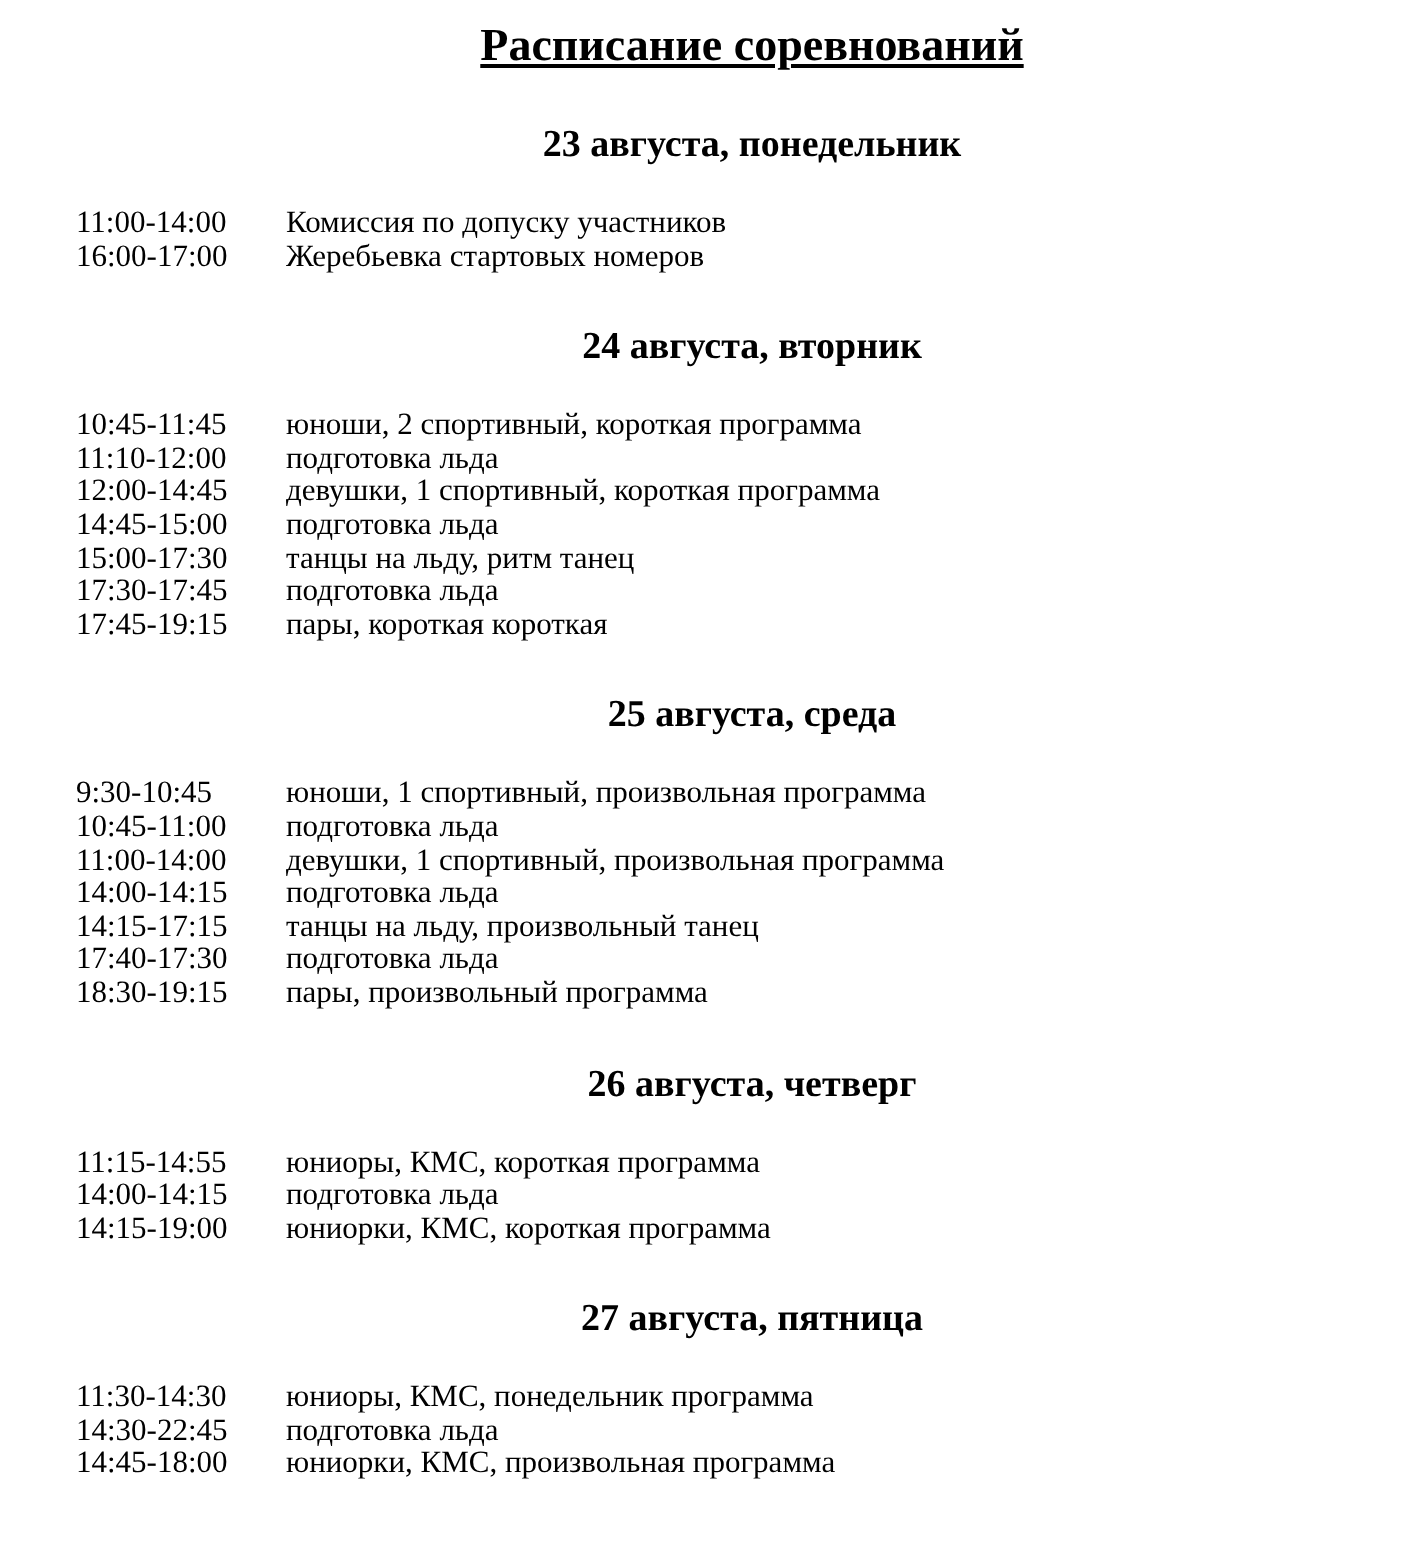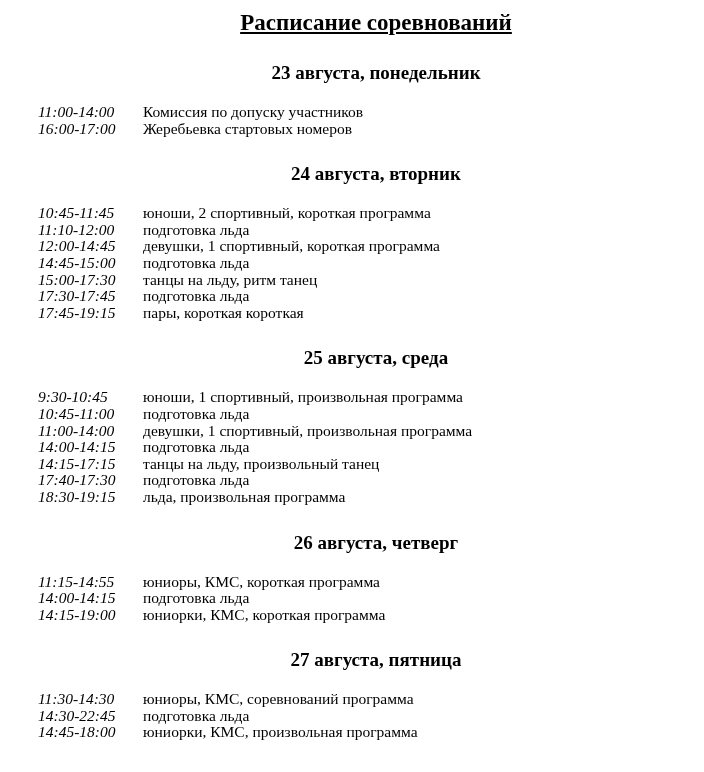--- a/index.html
+++ b/index.html
@@ -34,21 +34,20 @@
   }
   .rows { margin: 0; }
   .row {
     font-size: 15.5px;
     line-height: 16.6px;
     white-space: nowrap;
   }
   .time {
     display: inline-block;
     width: 105px;
-    font-style: italic;
   }
 </style>
 </head>
 <body>
 
 <div class="page">
 
   <h1 class="doc-title">Расписание соревнований</h1>
 
   <section>
@@ -105,21 +104,21 @@
       <div class="row">
         <span class="time">14:00-14:15</span><span class="event">подготовка льда</span>
       </div>
       <div class="row">
         <span class="time">14:15-17:15</span><span class="event">танцы на льду, произвольный танец</span>
       </div>
       <div class="row">
         <span class="time">17:40-17:30</span><span class="event">подготовка льда</span>
       </div>
       <div class="row">
-        <span class="time">18:30-19:15</span><span class="event">льда, произвольная программа</span>
+        <span class="time">18:30-19:15</span><span class="event">пары, произвольный программа</span>
       </div>
     </div>
   </section>
 
   <section>
     <h2 class="day-heading">26 августа, четверг</h2>
     <div class="rows">
       <div class="row">
         <span class="time">11:15-14:55</span><span class="event">юниоры, КМС, короткая программа</span>
       </div>
@@ -129,21 +128,21 @@
       <div class="row">
         <span class="time">14:15-19:00</span><span class="event">юниорки, КМС, короткая программа</span>
       </div>
     </div>
   </section>
 
   <section>
     <h2 class="day-heading">27 августа, пятница</h2>
     <div class="rows">
       <div class="row">
-        <span class="time">11:30-14:30</span><span class="event">юниоры, КМС, соревнований программа</span>
+        <span class="time">11:30-14:30</span><span class="event">юниоры, КМС, понедельник программа</span>
       </div>
       <div class="row">
         <span class="time">14:30-22:45</span><span class="event">подготовка льда</span>
       </div>
       <div class="row">
         <span class="time">14:45-18:00</span><span class="event">юниорки, КМС, произвольная программа</span>
       </div>
     </div>
   </section>
 

